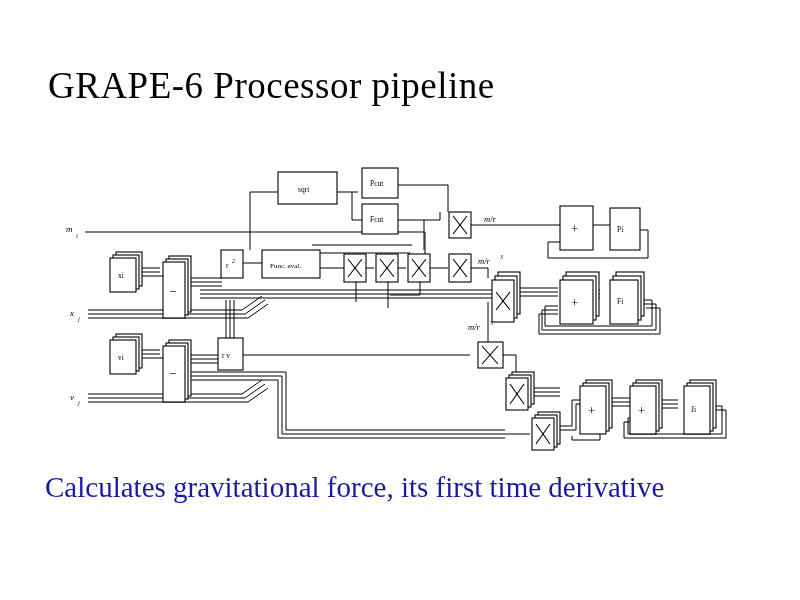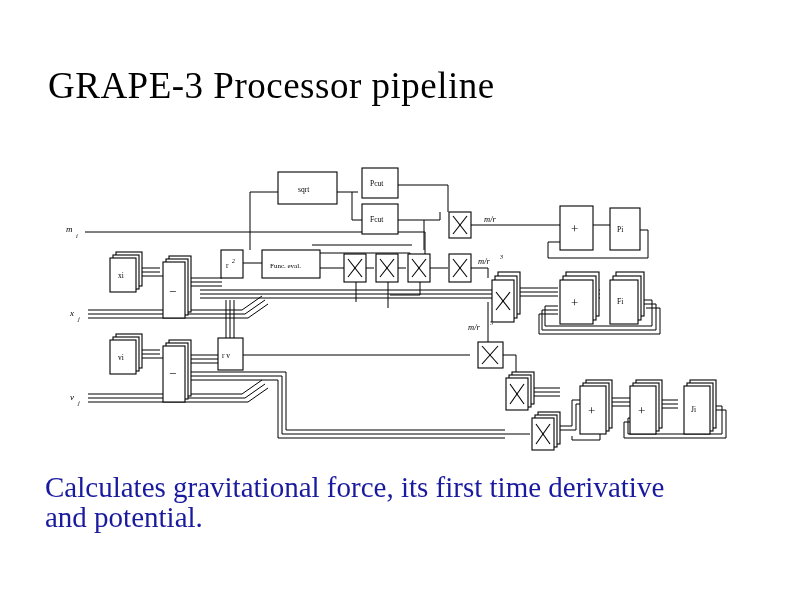--- a/index.html
+++ b/index.html
@@ -78,21 +78,21 @@
   line.xmark {
     stroke: #000000;
     stroke-width: 1.1;
   }
 </style>
 </head>
 <body>
 
 <div id="slide">
 
-  <h1 id="slide-title">GRAPE-3 Processor pipeline</h1>
+  <h1 id="slide-title">GRAPE-6 Processor pipeline</h1>
 
   <div id="diagram-wrap">
     <svg id="diagram-svg" width="800" height="310" viewBox="0 0 800 310">
 
       <g>
 
         <path class="wire" d="M 85 82 L 425 82"></path>
         <path class="wire" d="M 425 82 L 425 105"></path>
 
         <path class="wire" d="M 88 160 L 242 160 L 262 146"></path>
@@ -384,16 +384,15 @@
         <rect class="ghost" x="687" y="233" width="26" height="48"></rect>
         <rect class="box" x="684" y="236" width="26" height="48"></rect>
         <text class="blk-label" x="691" y="262">Ji</text>
       </g>
 
     </svg>
   </div>
 
   <div id="slide-caption">
     <span class="cap-line">Calculates gravitational force, its first time derivative</span>
-    <span class="cap-line">and potential.</span>
   </div>
 
 </div>
 
 </body></html>

